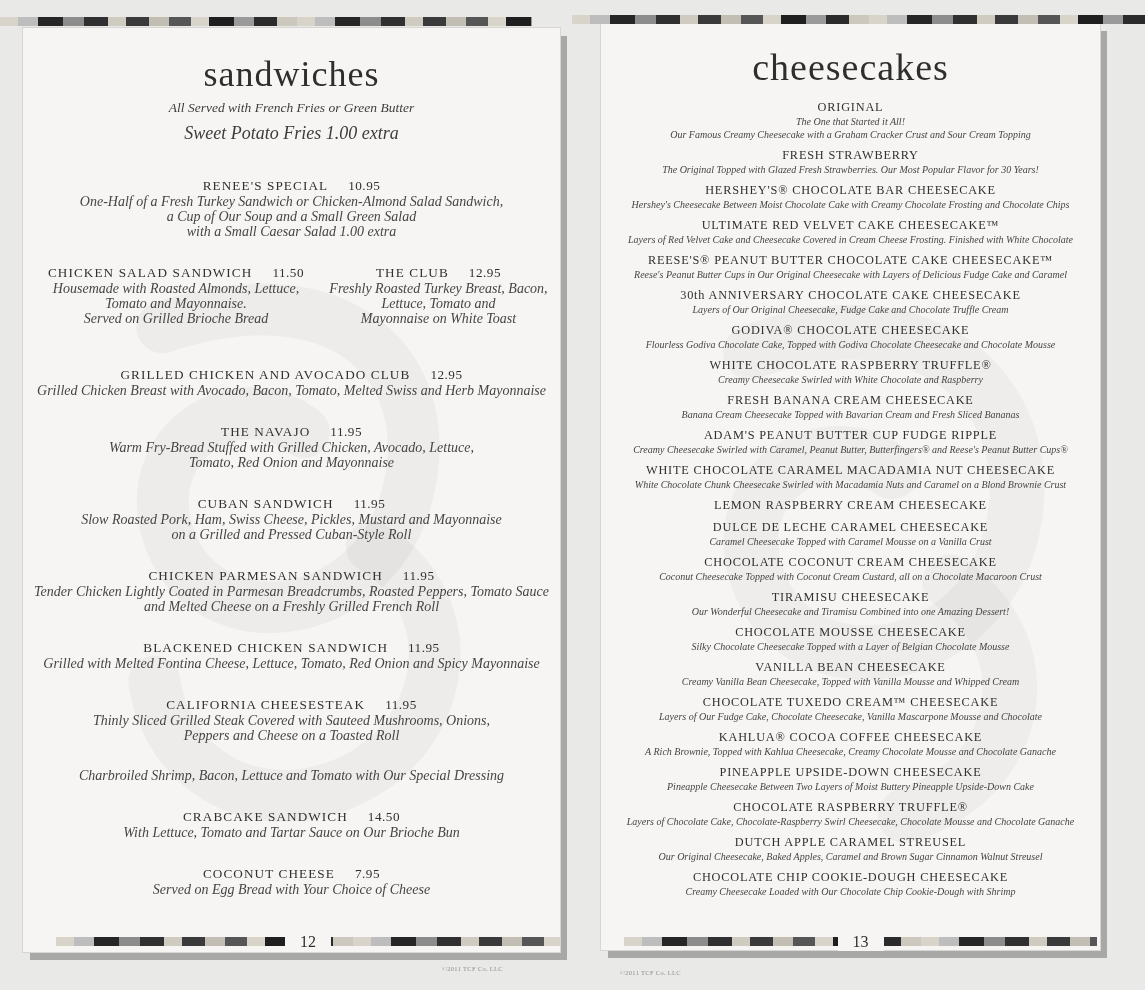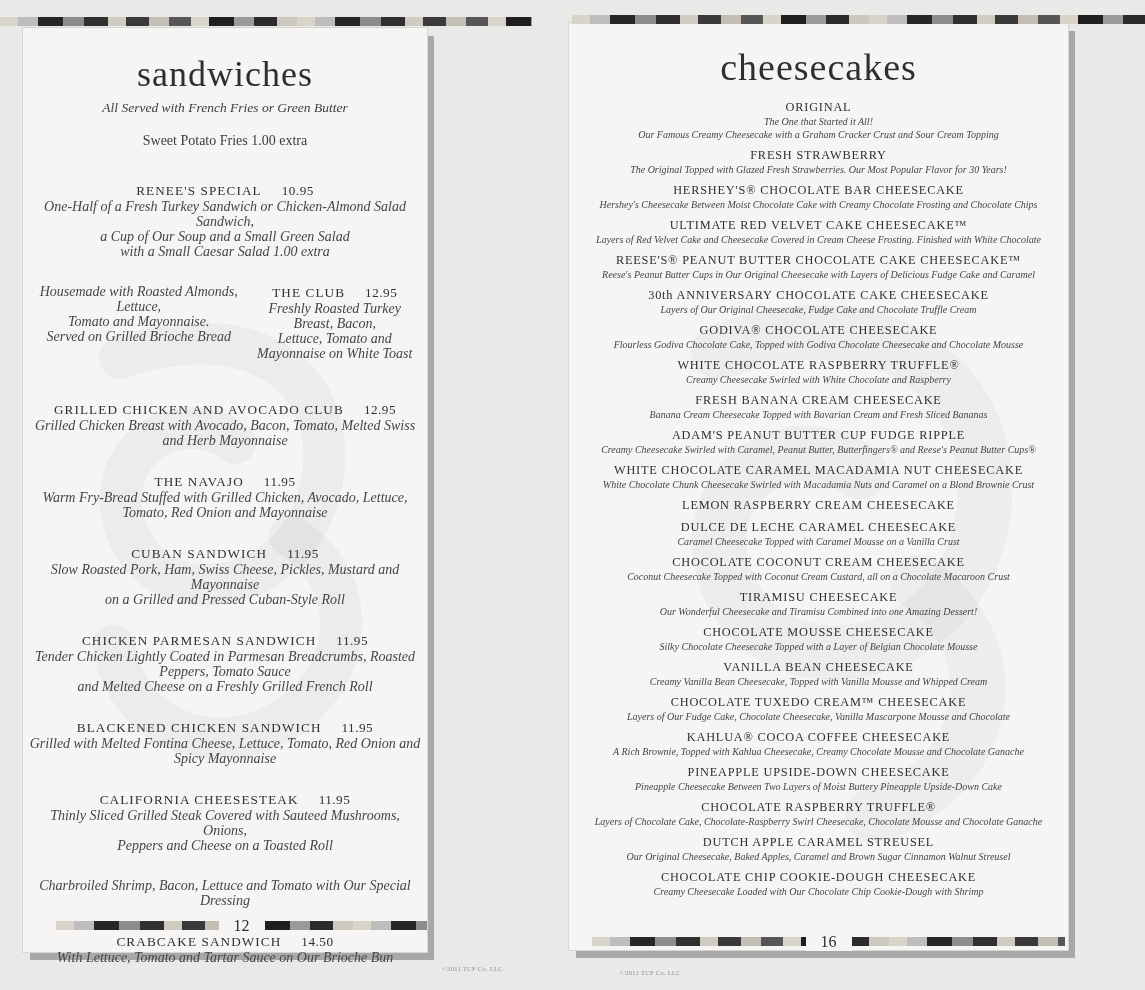--- a/index.html
+++ b/index.html
@@ -10,51 +10,51 @@
     font-family:"Liberation Serif", serif;
     color:#3a3a3a;
   }
   .page {
     position:absolute;
     background:#f6f5f3;
     border:1px solid #d6d6d4;
     box-shadow:7px 8px 0 -1px #a8a8a6;
     text-align:center;
   }
-  .page-left  { left:22px;  top:27px; width:406px; height:926px; }
-  .page-right { left:568px; top:22px; width:501px; height:929px; }
+  .page-left  { left:22px;  top:27px; width:539px; height:926px; }
+  .page-right { left:600px; top:22px; width:501px; height:929px; }
 
   .stripe {
     position:absolute; height:9px; z-index:4;
     background:repeating-linear-gradient(90deg,
       #d8d4ca 0 18px, #bdbdbd 18px 38px, #262626 38px 63px, #8c8c8c 63px 84px,
       #303030 84px 108px, #cfcbc1 108px 126px, #3a3a3a 126px 149px, #c2beb4 149px 169px,
       #565656 169px 191px, #d8d4ca 191px 209px, #1f1f1f 209px 234px, #9a9a9a 234px 254px,
       #2b2b2b 254px 277px, #ccc8be 277px 297px);
   }
   .stripe-top-left  { top:17px; left:0;     width:532px; }
   .stripe-top-right { top:15px; left:572px; width:573px; }
-  .stripe-bottom { position:absolute; bottom:22px; left:33px; right:0; }
+  .stripe-bottom { position:absolute; bottom:6px; left:33px; right:0; }
   .page-right .stripe-bottom { bottom:4px; left:23px; right:3px; }
   .pagenum {
     position:absolute; left:50%; top:50%;
     transform:translate(-50%,-50%);
     background:#f6f5f3; padding:0 15px;
     font-size:16px; color:#2f2f2f; line-height:18px;
   }
 
   .watermark { position:absolute; inset:0; width:100%; height:100%; pointer-events:none; }
 
   .title {
     font-weight:normal; font-size:36px; letter-spacing:1px;
     color:#2e2e2e; padding-top:25px; line-height:1.2;
   }
   .page-right .title { font-size:38px; padding-top:22px; }
   .subtitle { font-style:italic; font-size:13.5px; color:#3c3c3c; margin-top:4px; }
-  .subnote  { font-size:14px;   color:#3c3c3c; margin-top:17px; }
+  .subnote  { font-style:italic; font-size:18px;   color:#3c3c3c; margin-top:7px; }
 
   .items { position:relative; margin-top:33px; padding:0 6px; }
   .page-right .items { margin-top:9px; padding:0 4px;text-align:center; }
 
   .item { margin-bottom:25px; }
   .name-row { font-size:13.2px; letter-spacing:1.1px; color:#303030; line-height:17px; }
   .price { margin-left:20px; letter-spacing:0.5px; }
   .desc { font-style:italic; font-size:14px; line-height:15px; color:#454545; }
 
   .pair { display:flex; margin-bottom:15px; }
@@ -91,20 +91,21 @@
   <div class="items">
       <div class="item">
         <div class="name-row"><span class="name">RENEE'S SPECIAL</span><span class="price">10.95</span></div>
         <div class="desc">One-Half of a Fresh Turkey Sandwich or Chicken-Almond Salad Sandwich,</div>
         <div class="desc">a Cup of Our Soup and a Small Green Salad</div>
         <div class="desc">with a Small Caesar Salad   1.00 extra</div>
       </div>
       <div class="pair">
         <div class="col-left">
           <div class="item">
+            <div class="name-row"><span class="name">CHICKEN SALAD SANDWICH</span><span class="price">11.50</span></div>
             <div class="desc">Housemade with Roasted Almonds, Lettuce,</div>
             <div class="desc">Tomato and Mayonnaise.</div>
             <div class="desc">Served on Grilled Brioche Bread</div>
           </div>
         </div>
         <div class="col-right">
           <div class="item">
             <div class="name-row"><span class="name">THE CLUB</span><span class="price">12.95</span></div>
             <div class="desc">Freshly Roasted Turkey Breast, Bacon,</div>
             <div class="desc">Lettuce, Tomato and</div>
@@ -253,18 +254,18 @@
       <div class="item">
         <div class="name-row"><span class="name">DUTCH APPLE CARAMEL STREUSEL</span></div>
         <div class="desc">Our Original Cheesecake, Baked Apples, Caramel and Brown Sugar Cinnamon Walnut Streusel</div>
       </div>
       <div class="item">
         <div class="name-row"><span class="name">CHOCOLATE CHIP COOKIE-DOUGH CHEESECAKE</span></div>
         <div class="desc">Creamy Cheesecake Loaded with Our Chocolate Chip Cookie-Dough with Shrimp</div>
       </div>
     </div>
   <div class="stripe stripe-bottom">
-    <span class="pagenum">16</span>
+    <span class="pagenum">13</span>
   </div>
 </div>
 
 <div class="copyright copyright-left">©2011 TCF Co. LLC</div>
 <div class="copyright copyright-right">©2011 TCF Co. LLC</div>
 
 </body></html>

